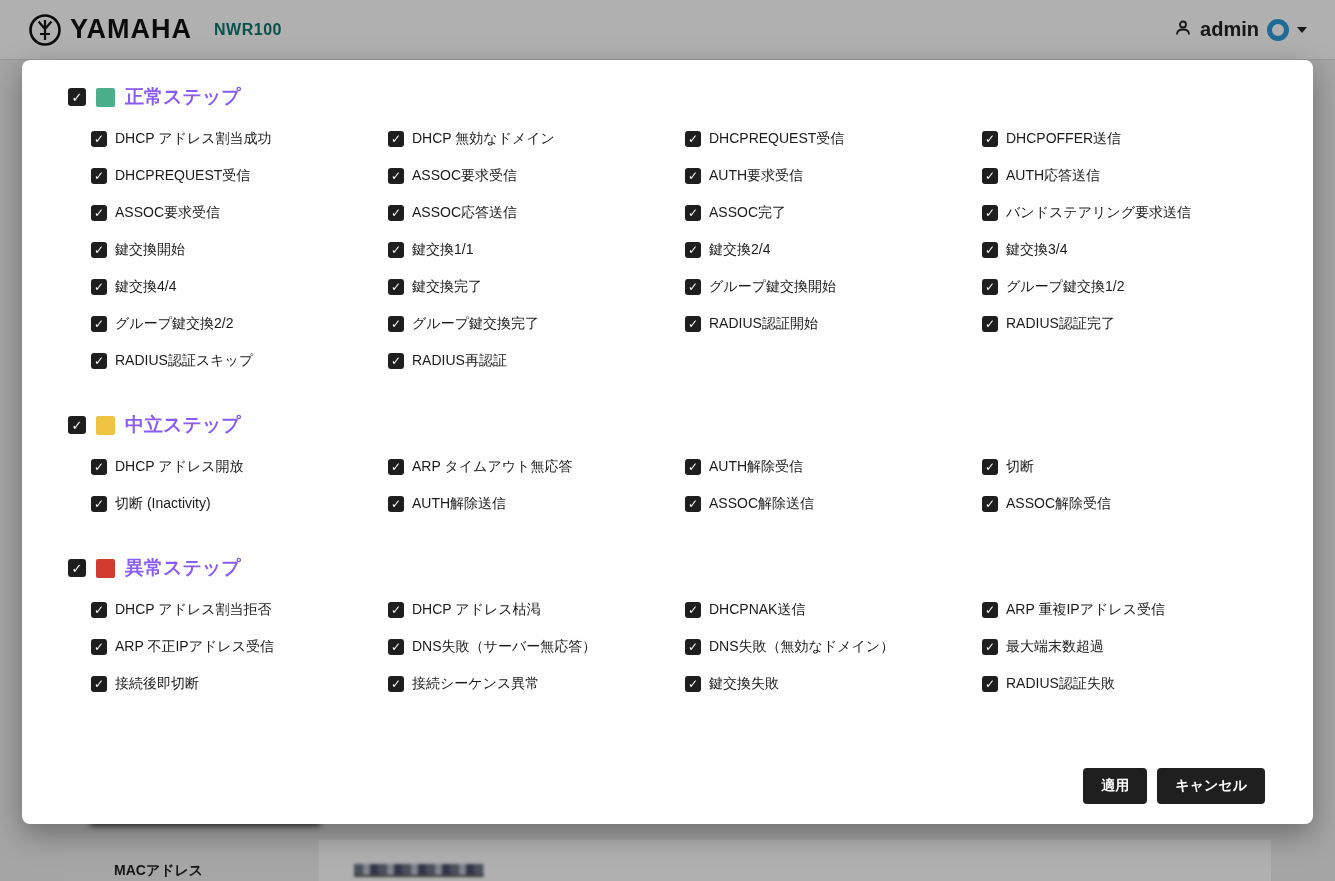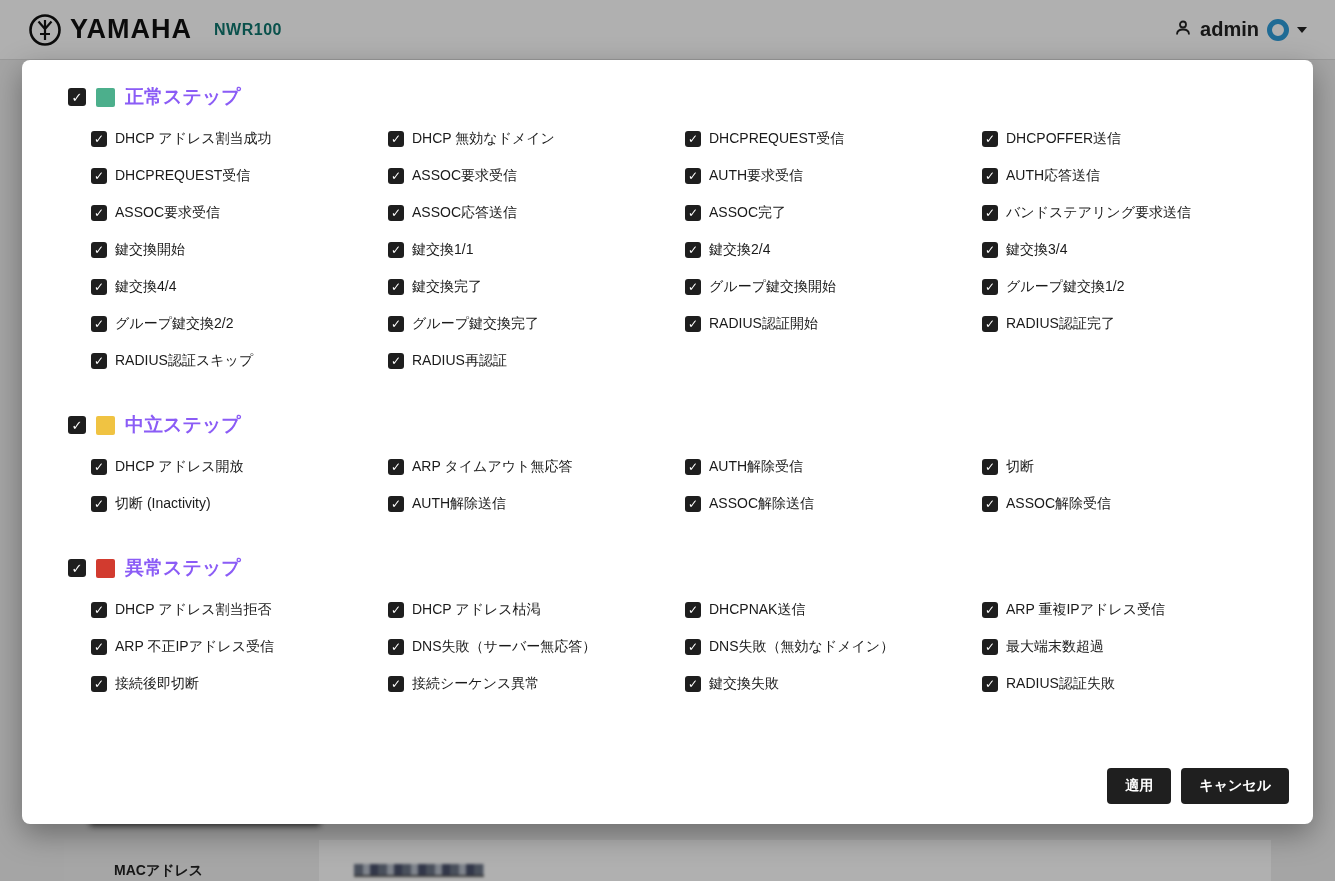--- a/index.html
+++ b/index.html
@@ -38,21 +38,21 @@
   .section-title { font-size:19px; font-weight:bold; color:#8b5cf6;font-family:Liberation Mono, monospace; }
 
   .cb { width:16px; height:16px; min-width:16px; background:#1e1e1e; border-radius:3px; color:#fff;
         display:inline-flex; align-items:center; justify-content:center; font-size:12px; font-weight:bold; line-height:1; }
   .cb-lg { width:18px; height:18px; min-width:18px; font-size:13px; }
 
   .items-grid { display:grid; grid-template-columns:repeat(4,1fr); row-gap:15px; padding-left:45px; padding-right:10px; }
   .item { display:flex; align-items:center; gap:8px; height:22px; cursor:pointer; }
   .item-label { font-size:14px; color:#1a1a1a; white-space:nowrap;text-align:center; }
 
-  .modal-footer { position:absolute; right:24px; bottom:20px; display:flex; gap:10px; }
+  .modal-footer { position:absolute; right:48px; bottom:20px; display:flex; gap:10px; }
   .btn { background:#1f1f1f; color:#fff; font-weight:bold; font-size:14px; border:none; border-radius:4px;
          padding:9px 18px; cursor:pointer; font-family:"Liberation Sans","DejaVu Sans",sans-serif; }
 </style>
 </head>
 <body>
 
 <div class="page">
   <div class="topbar">
     <div class="brand">
       <span class="brand-logo">

